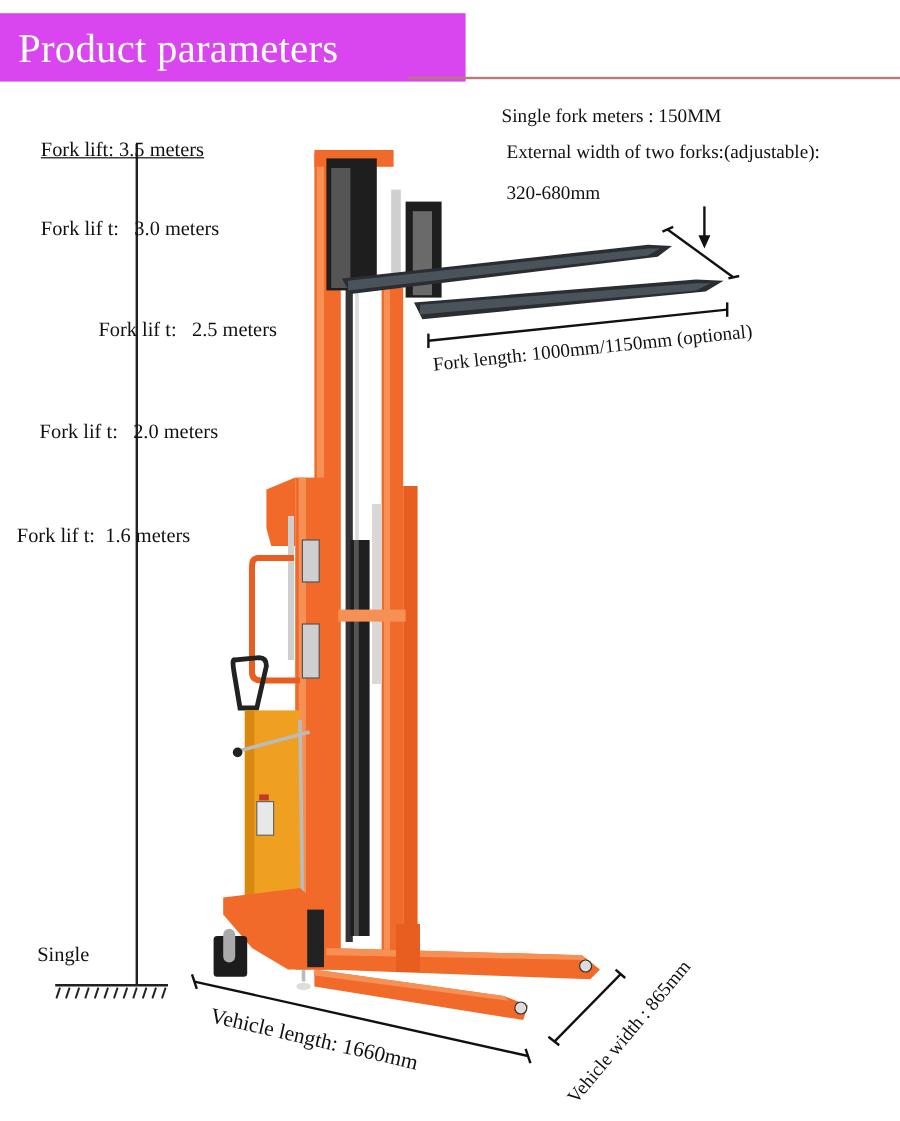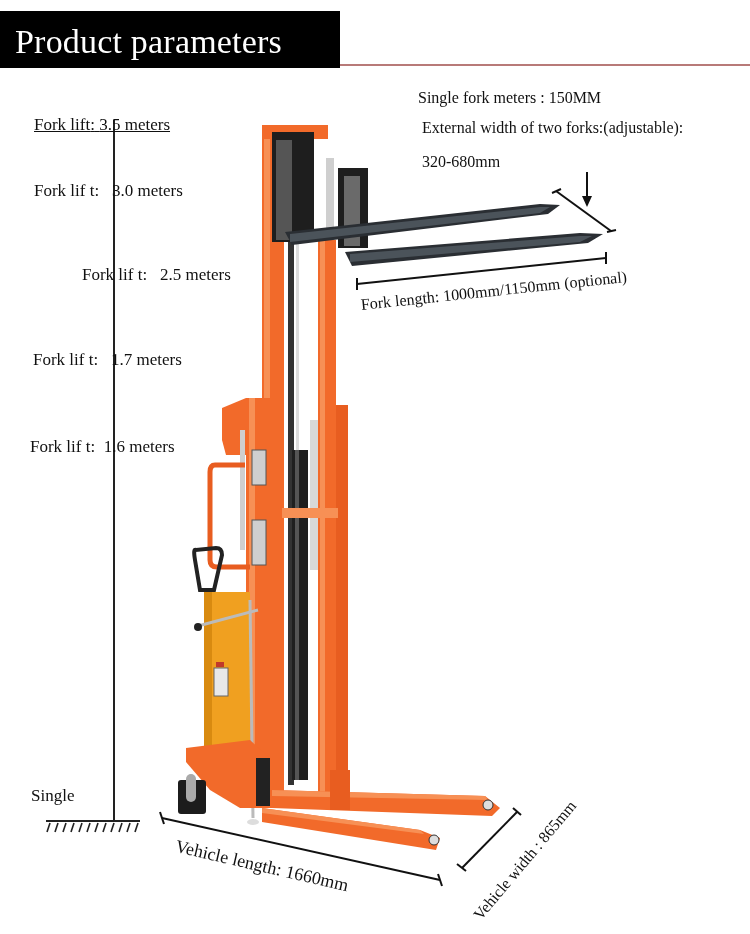--- a/index.html
+++ b/index.html
@@ -1,18 +1,18 @@
 <!DOCTYPE html>
 <html><head>
 <meta charset="utf-8">
 <style>
   html, body { margin:0; padding:0; background:#ffffff; }
   body { width:750px; height:934px; position:relative; overflow:hidden;
          font-family:"Liberation Serif","DejaVu Serif",serif; color:#111; }
-  .header-bar { position:absolute; left:0; top:11px; width:340px; height:57px; background:#000000; }
+  .header-bar { position:absolute; left:0; top:11px; width:340px; height:57px; background:#d946ef;padding-left:48px; }
   .header-title { position:absolute; left:15px; top:12px; font-size:34px; color:#fff; white-space:nowrap; letter-spacing:0.2px; }
   .header-rule { position:absolute; left:340px; top:64px; width:410px; height:2px; background:#b87a78; }
   .lbl { position:absolute; font-size:17px; white-space:nowrap; color:#111; }
   .spec { position:absolute; font-size:16px; white-space:nowrap; color:#111; }
   .rot { position:absolute; font-size:17px; white-space:nowrap; transform-origin:left top; color:#111; }
   svg { position:absolute; left:0; top:0; }
 </style>
 </head>
 <body>
 
@@ -129,23 +129,23 @@
 <div class="lbl" style="left:34px;top:115px;text-decoration:underline;">
   <span>Fork lift</span><span>:</span>&nbsp;<span>3.5 meters</span>
 </div>
 <div class="lbl" style="left:34px;top:181px;">
   <span>Fork lif t</span><span>:</span>&nbsp;&nbsp;&nbsp;<span>3.0 meters</span>
 </div>
 <div class="lbl" style="left:34px;top:265px;margin-left:48px;">
   <span>Fork lif t</span><span>:</span>&nbsp;&nbsp;&nbsp;<span>2.5 meters</span>
 </div>
 <div class="lbl" style="left:33px;top:350px;">
-  <span>Fork lif t</span><span>:</span>&nbsp;&nbsp;&nbsp;<span>1.7 meters</span>
+  <span>Fork lif t</span><span>:</span>&nbsp;&nbsp;&nbsp;<span>2.0 meters</span>
 </div>
-<div class="lbl" style="left:30px;top:437px;">
+<div class="lbl" style="left:14px;top:437px;">
   <span>Fork lif t</span><span>:</span>&nbsp;&nbsp;<span>1.6  meters</span>
 </div>
 
 <div class="lbl" style="left:31px;top:786px;">Single</div>
 
 <div class="spec" style="left:418px;top:89px;">Single fork meters  : 150MM</div>
 <div class="spec" style="left:422px;top:119px;">External width of two forks:(adjustable):</div>
 <div class="spec" style="left:422px;top:153px;">320-680mm</div>
 
 <div class="rot" style="left:360px;top:296px;transform:rotate(-6deg);font-size:16px;">Fork length: 1000mm/1150mm (optional)</div>

